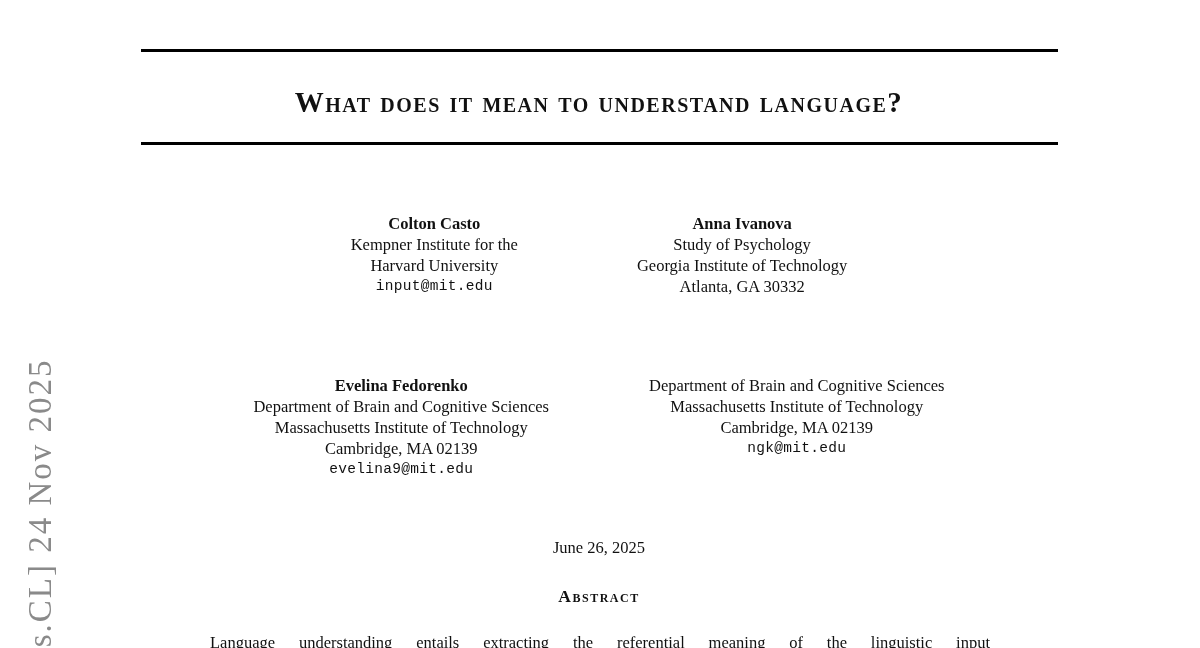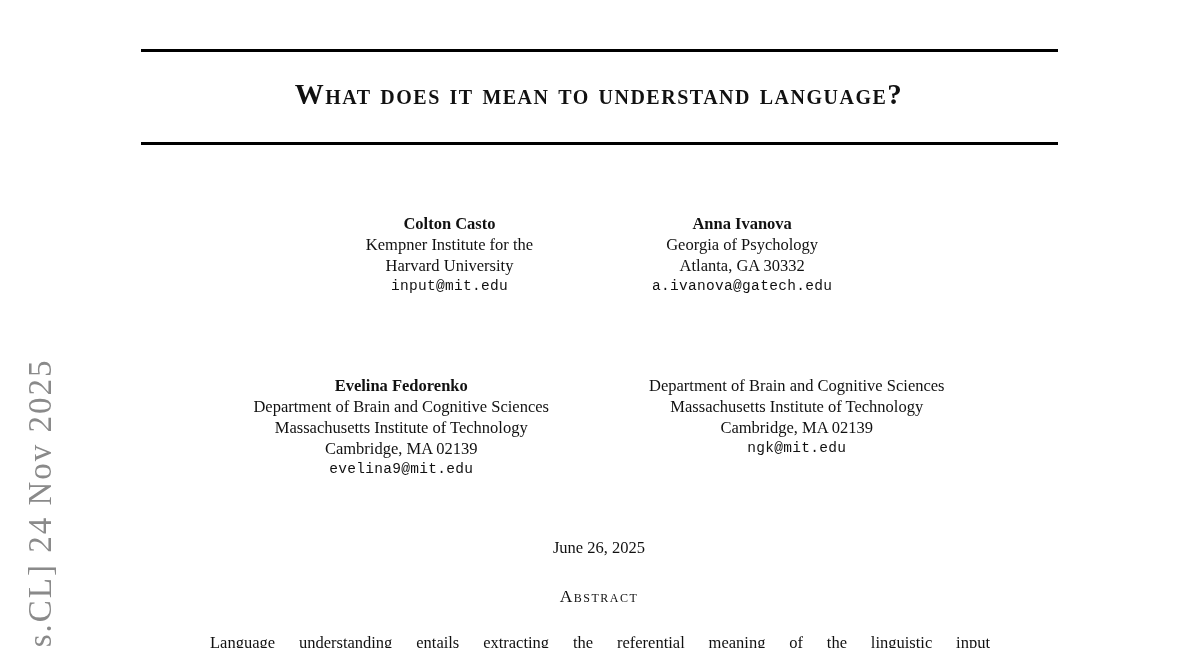--- a/index.html
+++ b/index.html
@@ -34,21 +34,21 @@
     left: 141px;
     width: 917px;
     height: 3px;
     background: #000000;
   }
   .rule-top { top: 49px; }
   .rule-bottom { top: 142px; }
   .paper-title {
     position: absolute;
     left: 140px;
-    top: 78px;
+    top: 86px;
     width: 918px;
     text-align: center;
     font-size: 29px;
     font-variant: small-caps;
     letter-spacing: 1.5px;
     color: #111111;
     white-space: nowrap;
   }
   .authors-row {
     position: absolute;
@@ -79,21 +79,21 @@
     text-align: center;
     font-size: 16.5px;
   }
   .abstract-heading {
     position: absolute;
     left: 140px;
     top: 586px;
     width: 918px;
     text-align: center;
     font-size: 17.5px;
-    font-weight: normal;
+    font-weight: bold;
     font-variant: small-caps;
     letter-spacing: 1.5px;
   }
   .abstract-text {
     position: absolute;
     left: 210px;
     top: 632px;
     width: 780px;
     font-size: 16.5px;
     line-height: 21px;
@@ -117,23 +117,23 @@
 
   <div class="authors-row authors-row-1">
     <div class="author-block">
       <div class="author-name">Colton Casto</div>
       <div>Kempner Institute for the</div>
       <div>Harvard University</div>
       <div class="author-email">input@mit.edu</div>
     </div>
     <div class="author-block">
       <div class="author-name">Anna Ivanova</div>
-      <div>Georgia of Psychology</div>
+      <div>Study of Psychology</div>
+      <div>Georgia Institute of Technology</div>
       <div>Atlanta, GA 30332</div>
-      <div class="author-email">a.ivanova@gatech.edu</div>
     </div>
   </div>
 
   <div class="authors-row authors-row-2">
     <div class="author-block">
       <div class="author-name">Evelina Fedorenko</div>
       <div>Department of Brain and Cognitive Sciences</div>
       <div>Massachusetts Institute of Technology</div>
       <div>Cambridge, MA 02139</div>
       <div class="author-email">evelina9@mit.edu</div>

